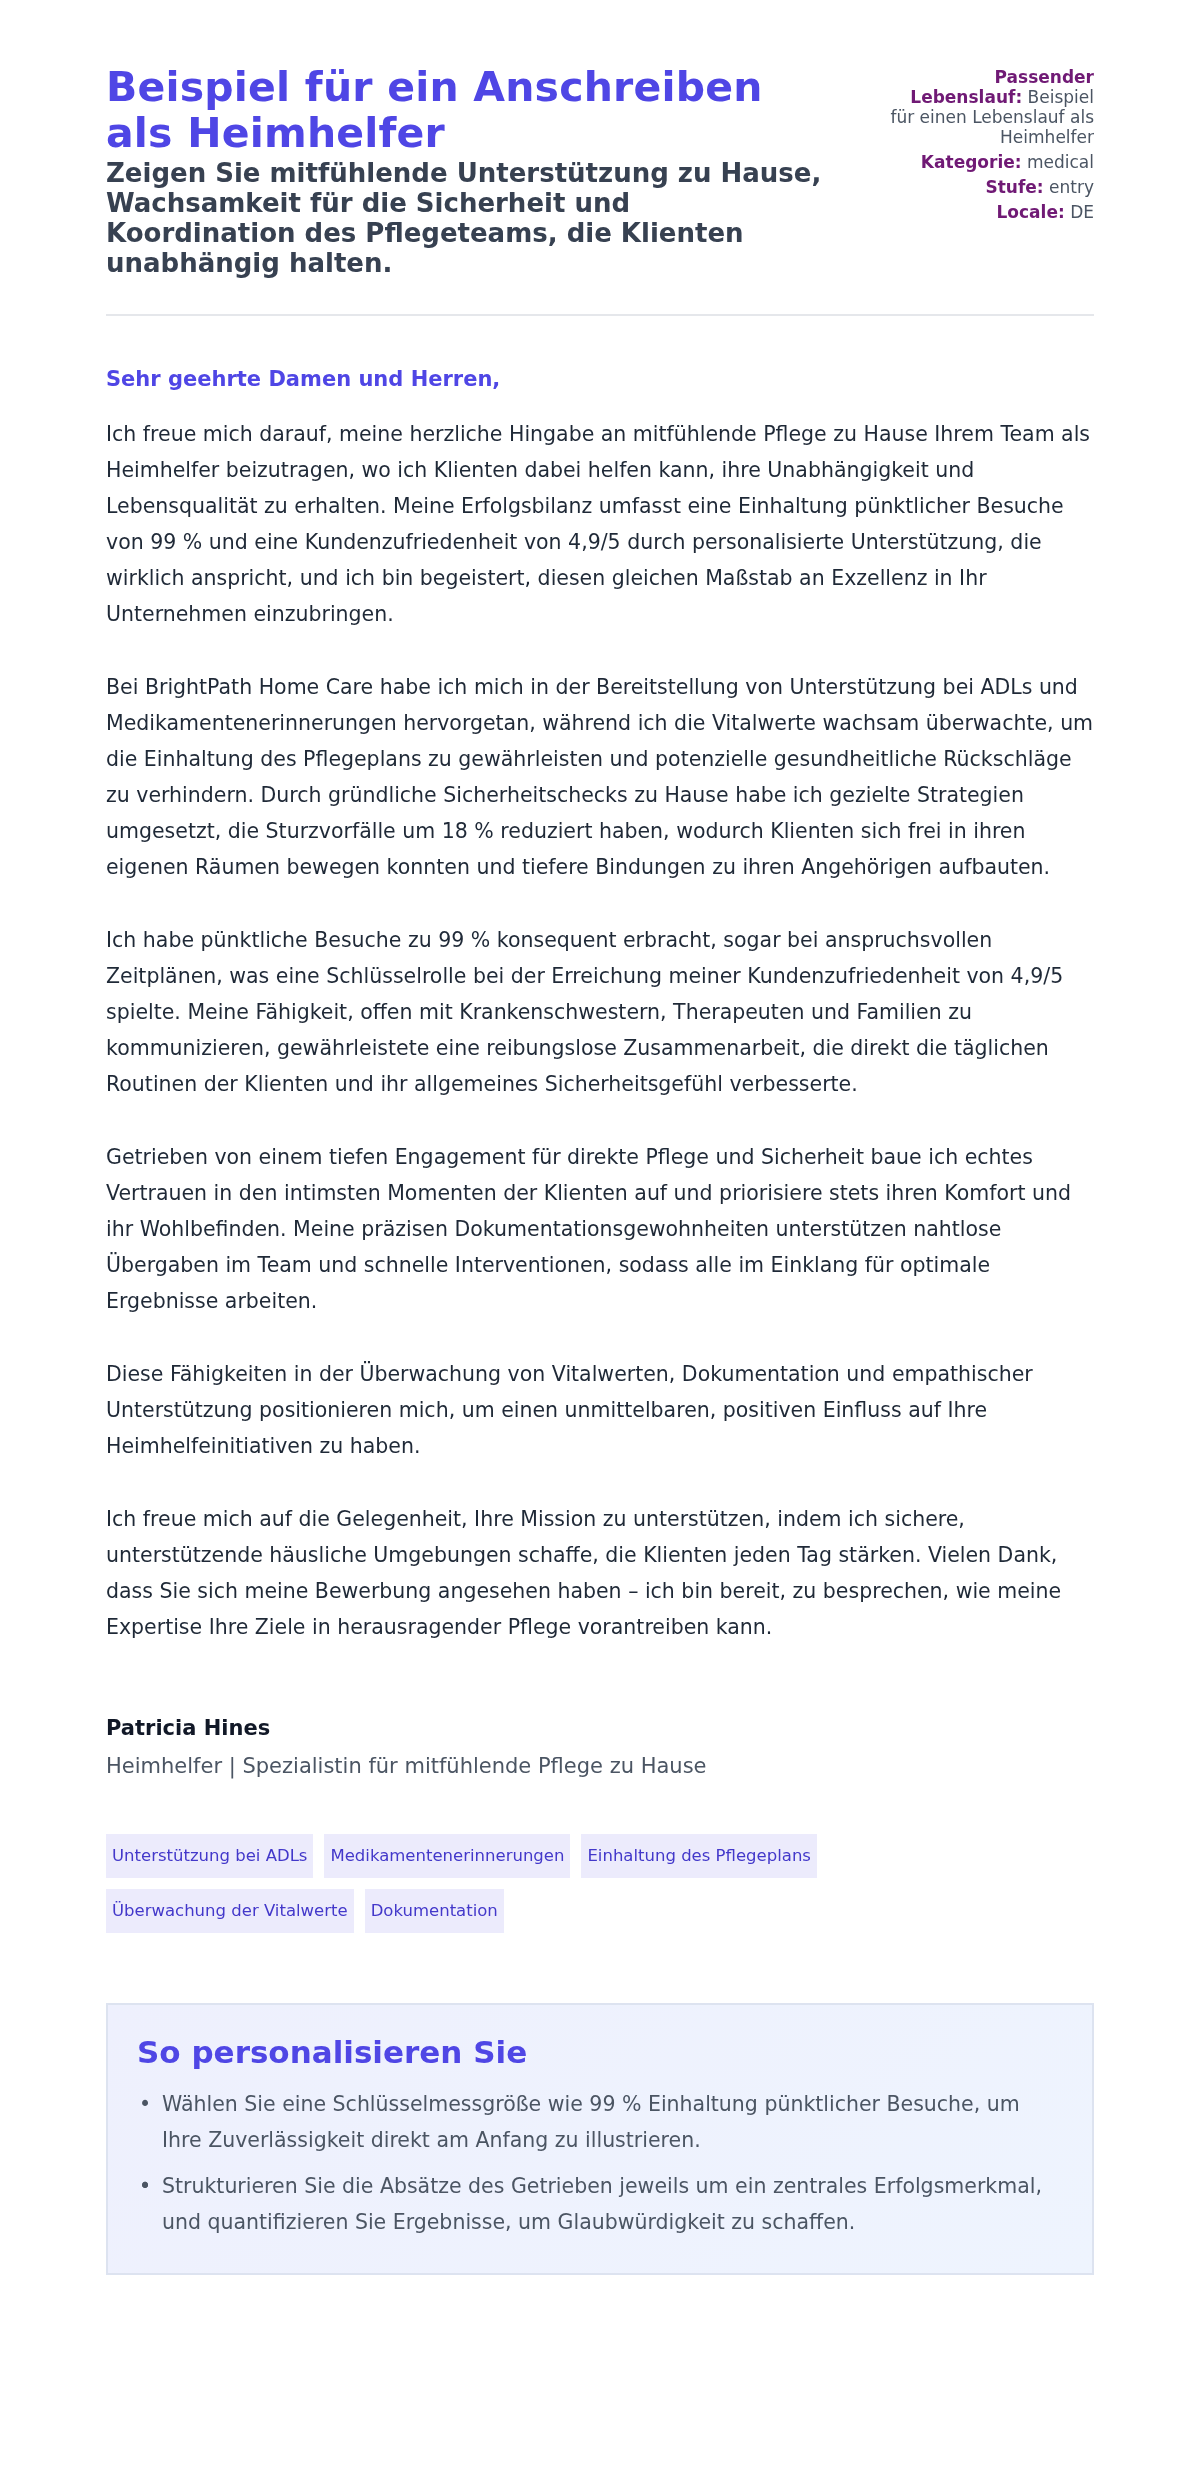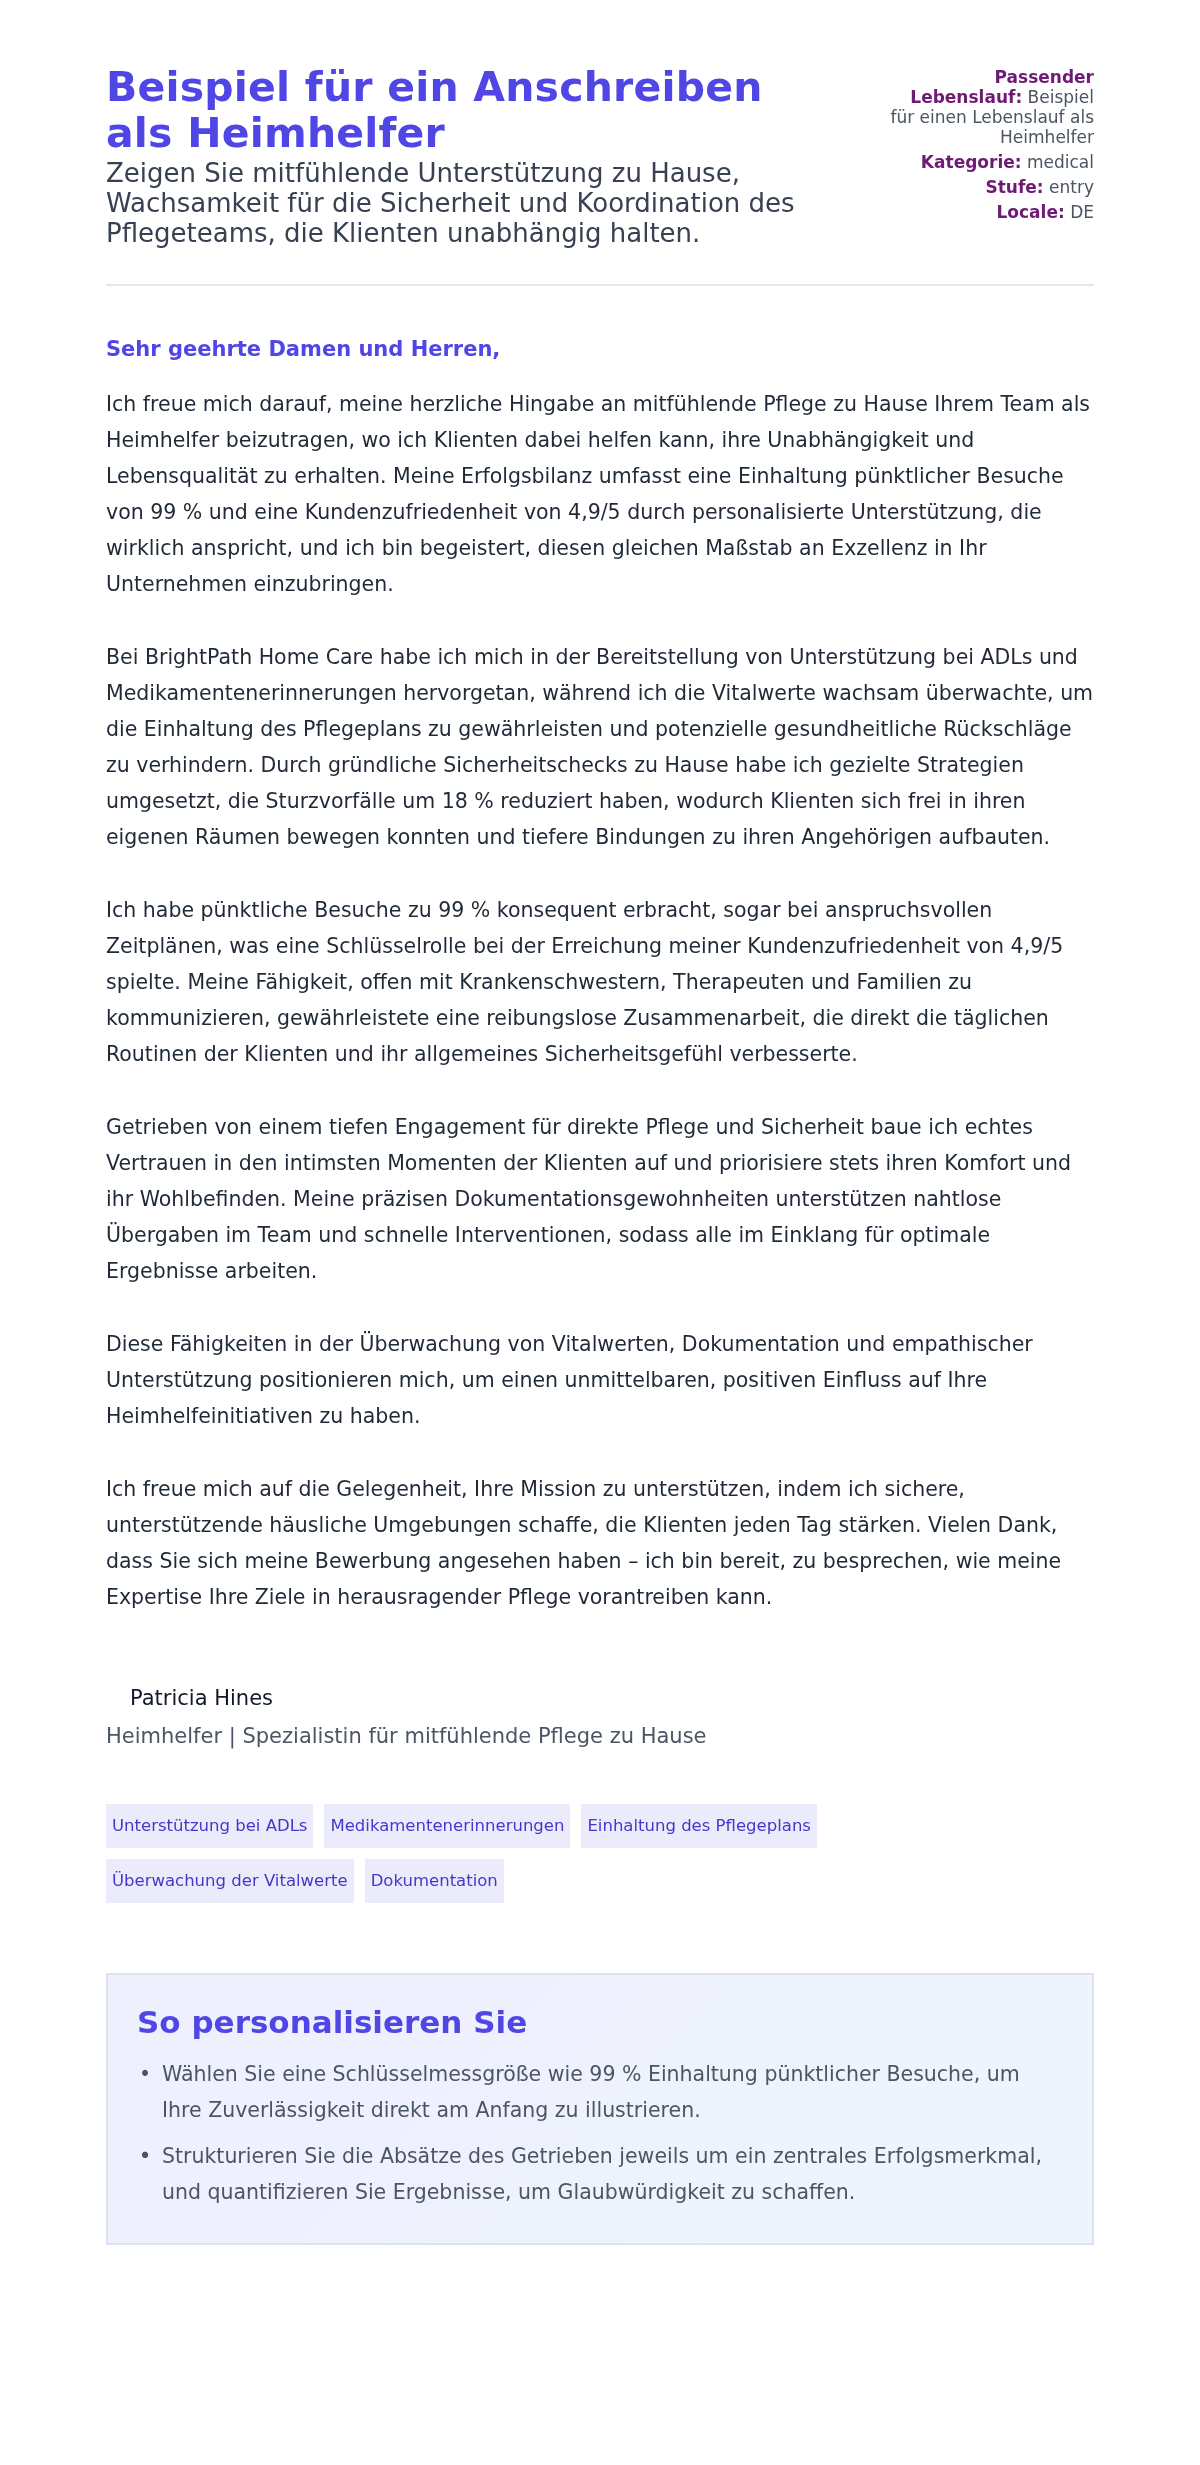--- a/index.html
+++ b/index.html
@@ -25,21 +25,21 @@
     .title {
       font-size: 41px;
       line-height: 46px;
       font-weight: bold;
       color: #4f46e5;
       letter-spacing: 0.2px;
     }
     .subtitle {
       font-size: 26px;
       line-height: 30px;
-      font-weight: normal;
+      font-weight: bold;
       color: #374151;
       margin-top: 2px;
     }
     .meta {
       width: 210px;
       text-align: right;
       font-size: 17px;
       line-height: 20px;
       color: #4b5563;
       padding-top: 3px;
@@ -59,24 +59,23 @@
       font-size: 20.5px;
       line-height: 36px;
       color: #1f2937;
       margin-bottom: 37px;
     }
     .body-text p:last-child { margin-bottom: 0; }
 
     .signature { margin-top: 70px; }
     .sig-name {
       font-size: 21px;
-      font-weight: normal;
+      font-weight: bold;
       color: #111827;
       line-height: 26px;
-      margin-left: 24px;
     }
     .sig-title {
       margin-top: 12px;
       font-size: 21px;
       color: #4b5563;
       line-height: 26px;
     }
 
     .tags {
       margin-top: 55px;

